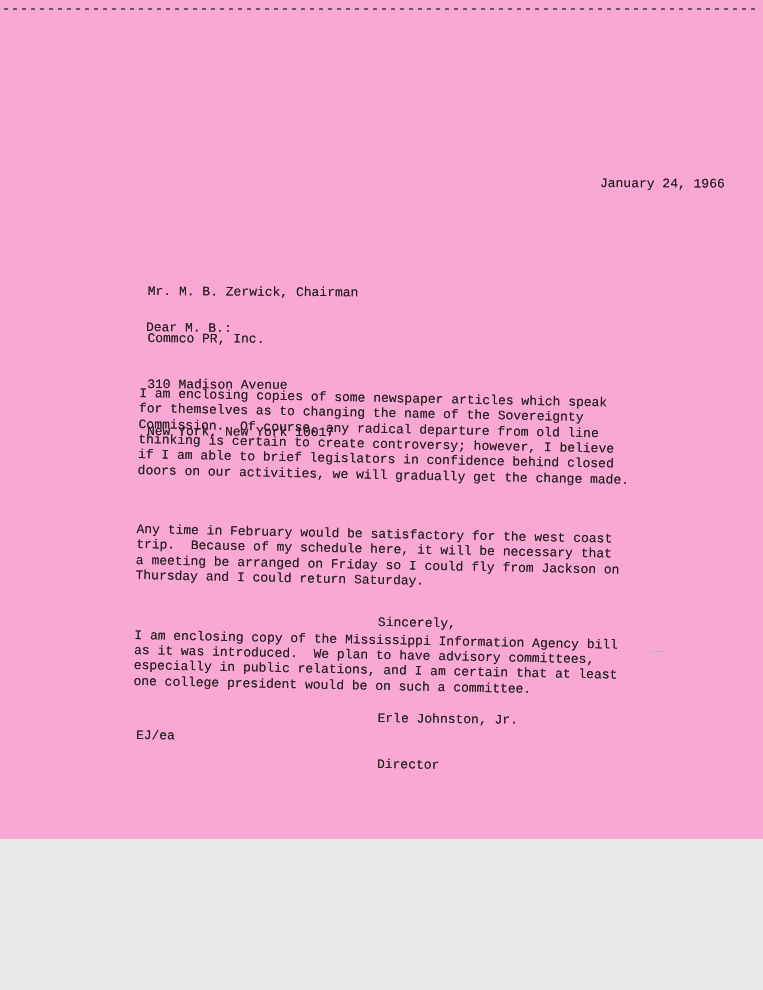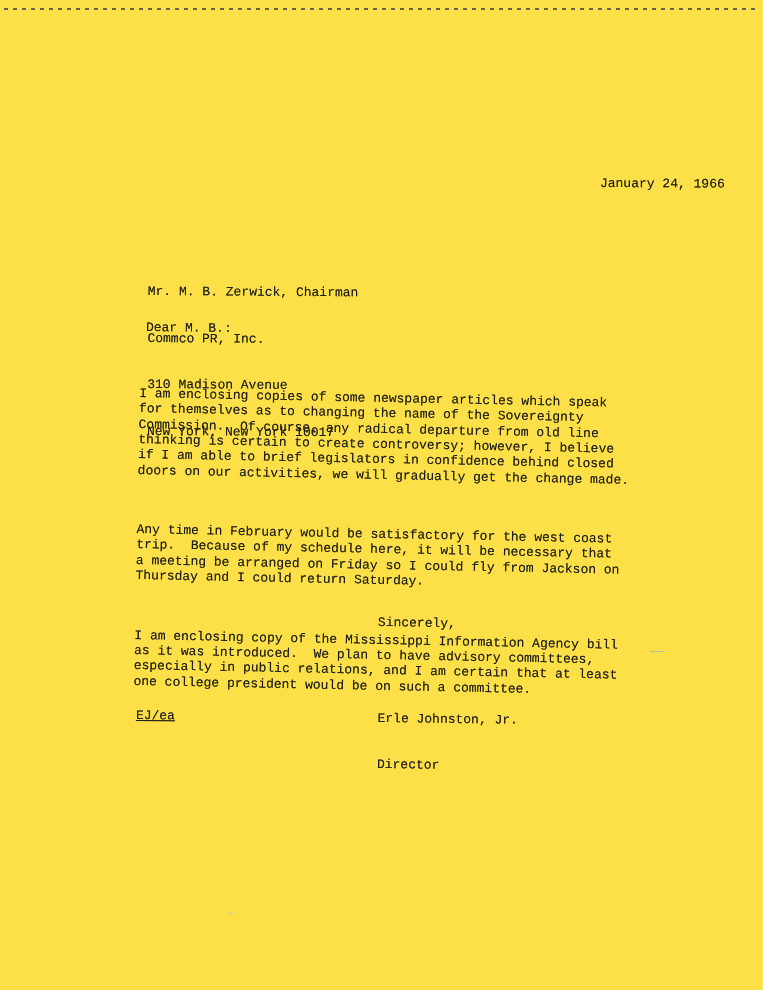--- a/index.html
+++ b/index.html
@@ -3,23 +3,23 @@
 <meta charset="utf-8">
 <style>
   html, body {
     margin: 0;
     padding: 0;
     background: #e9e9e9;
   }
   .page {
     position: relative;
     width: 763px;
-    height: 990px;
+    height: 839px;
     margin: 0 auto;
-    background: #fde047;
+    background: #f9a8d4;
     overflow: hidden;
     font-family: "Liberation Mono", "DejaVu Sans Mono", monospace;
     color: #1c1c1c;
   }
   
   .scan-edge {
     position: absolute;
     top: 8px;
     left: 4px;
     right: 4px;
@@ -73,25 +73,24 @@
   }
   .signature {
     position: absolute;
     top: 680px;
     left: 378px;
     transform: rotate(0.7deg);
     transform-origin: left top;
   }
   .initials {
     position: absolute;
-    top: 708px;
+    top: 728px;
     left: 136px;
     transform: rotate(0.5deg);
     transform-origin: left top;
-    text-decoration: underline;
   }
   
   .mark-dash {
     position: absolute;
     top: 651px;
     left: 650px;
     width: 14px;
     height: 1px;
     background: #b9b9b4;
   }

